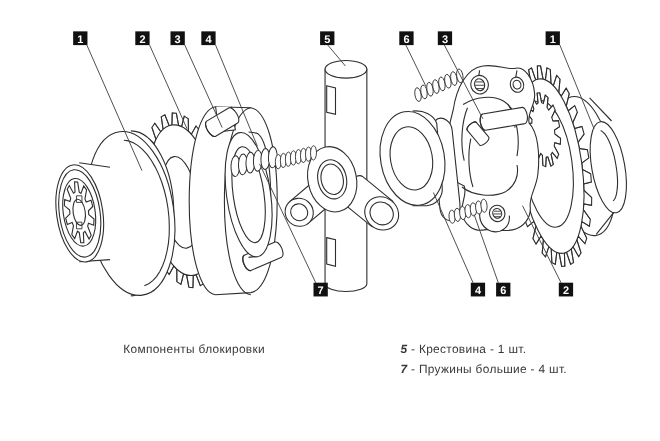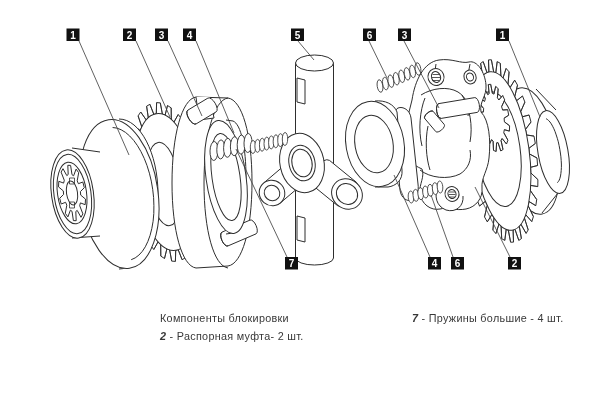--- a/index.html
+++ b/index.html
@@ -1,17 +1,17 @@
 <!DOCTYPE html>
 <html><head>
 <meta charset="utf-8">
 <style>
   * { margin:0; padding:0; box-sizing:border-box; }
   body { width:600px; height:401px; background:#fff; font-family:"Liberation Sans", sans-serif; position:relative; overflow:hidden; }
-  .legend { position:absolute; color:#383838; font-size:10.8px; letter-spacing:0.3px;margin-left:48px; }
+  .legend { position:absolute; color:#383838; font-size:10.8px; letter-spacing:0.3px; }
   .legend .row { height:18px; line-height:18px; white-space:nowrap; }
   .num { font-weight:bold; font-style:italic; }
 </style>
 </head>
 <body>
 <svg width="600" height="401" viewBox="0 0 600 401" style="position:absolute;left:0;top:0">
 <ellipse cx="531" cy="151" rx="27" ry="64" transform="rotate(-10 531 151)" fill="white" stroke="#2e2e2e" stroke-width="1.0"></ellipse>
 <path d="M 536.0,89.0 L 556.0,110.0" fill="none" stroke="#2e2e2e" stroke-width="1.0"></path>
 <path d="M 542.0,213.0 L 558.0,193.0" fill="none" stroke="#2e2e2e" stroke-width="1.0"></path>
 <ellipse cx="553" cy="152" rx="15" ry="42" transform="rotate(-10 553 152)" fill="white" stroke="#2e2e2e" stroke-width="1.0"></ellipse>
@@ -272,17 +272,17 @@
 <text x="291.5" y="267.2" font-family="Liberation Sans, sans-serif" font-size="10" font-weight="bold" fill="#fff" text-anchor="middle">7</text>
 <rect x="428" y="257" width="13" height="12.5" fill="#111"></rect>
 <text x="434.5" y="267.2" font-family="Liberation Sans, sans-serif" font-size="10" font-weight="bold" fill="#fff" text-anchor="middle">4</text>
 <rect x="451" y="257" width="13" height="12.5" fill="#111"></rect>
 <text x="457.5" y="267.2" font-family="Liberation Sans, sans-serif" font-size="10" font-weight="bold" fill="#fff" text-anchor="middle">6</text>
 <rect x="508" y="257" width="13" height="12.5" fill="#111"></rect>
 <text x="514.5" y="267.2" font-family="Liberation Sans, sans-serif" font-size="10" font-weight="bold" fill="#fff" text-anchor="middle">2</text>
 </svg>
 <div class="legend" style="left:112px; top:309px;">
   <div class="row">Компоненты блокировки</div>
-  <div class="row"><span class="num">2</span> - Распорная муфта- 2 шт.</div>
 </div>
 <div class="legend" style="left:364px; top:309px;">
+  <div class="row"><span class="num">5</span> - Крестовина - 1 шт.</div>
   <div class="row"><span class="num">7</span> - Пружины большие - 4 шт.</div>
 </div>
 
 </body></html>

